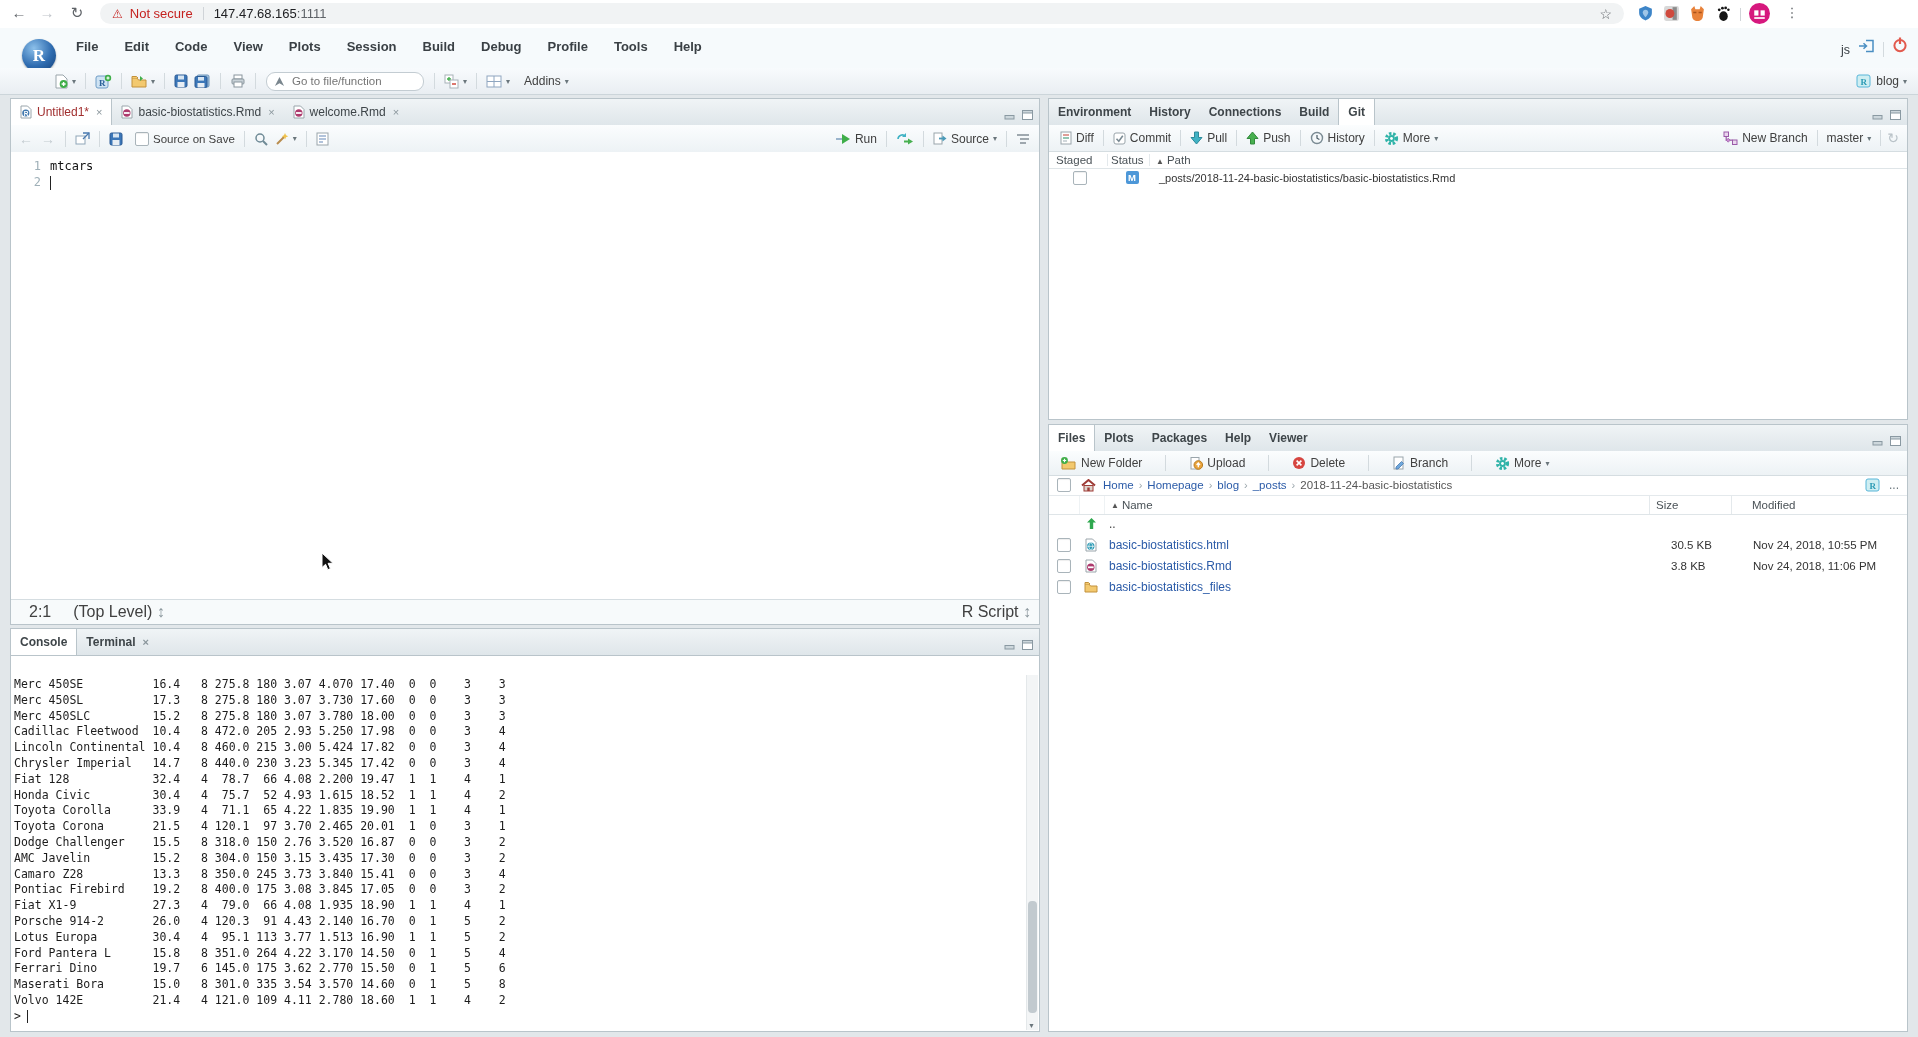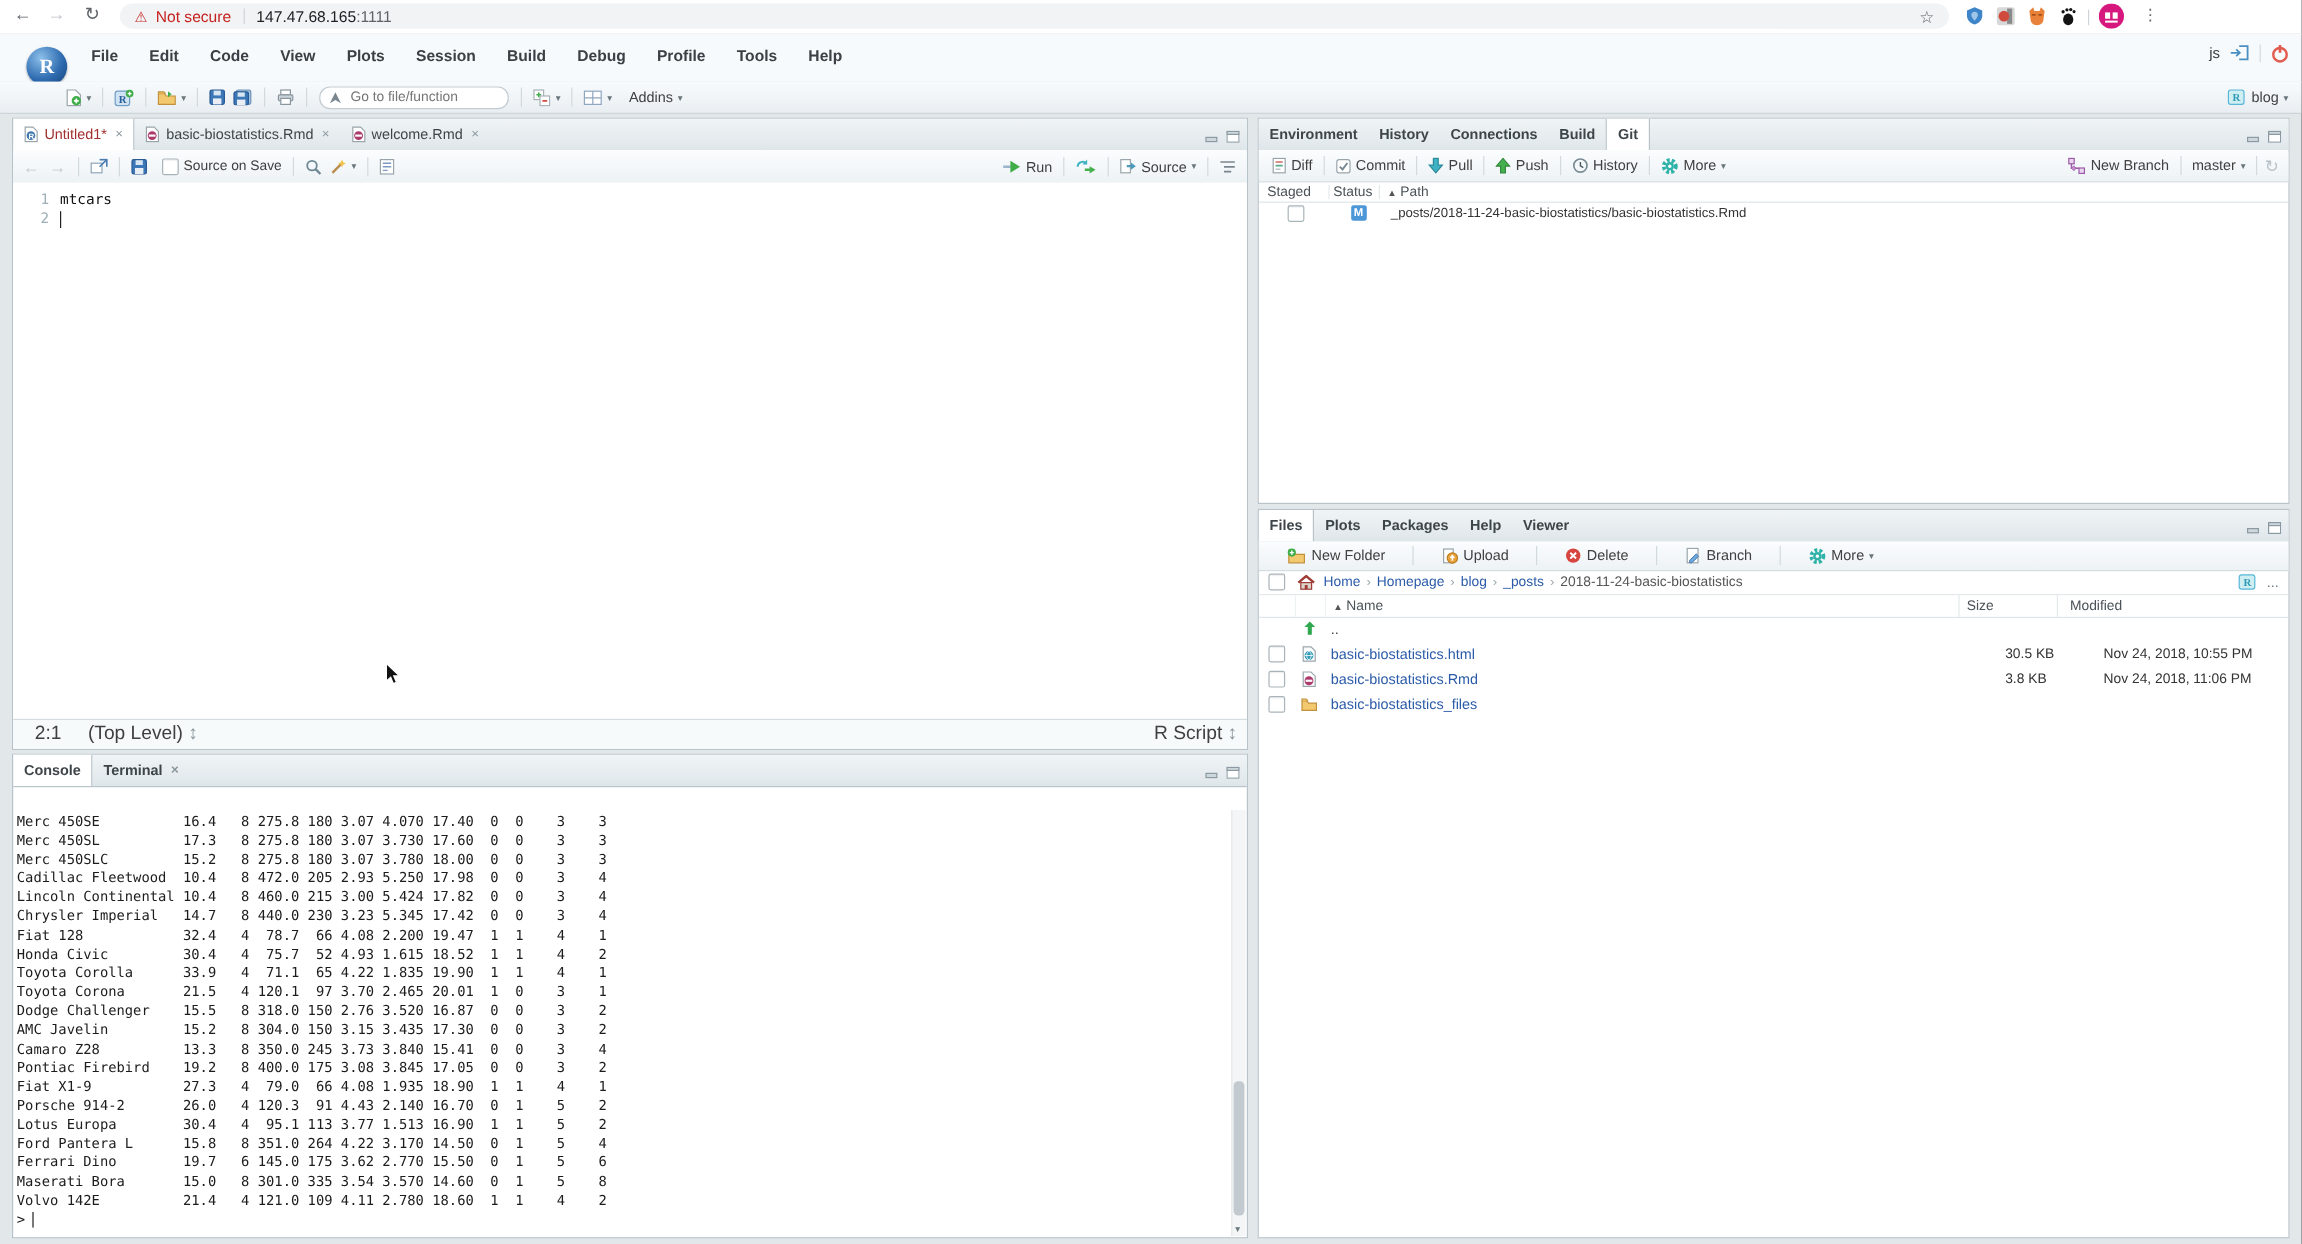--- a/index.html
+++ b/index.html
@@ -125,21 +125,21 @@
       <span class="menu-item">Code</span>
       <span class="menu-item">View</span>
       <span class="menu-item">Plots</span>
       <span class="menu-item">Session</span>
       <span class="menu-item">Build</span>
       <span class="menu-item">Debug</span>
       <span class="menu-item">Profile</span>
       <span class="menu-item">Tools</span>
       <span class="menu-item">Help</span>
     </div>
-    <div style="position:absolute;right:10px;top:9px;display:flex;align-items:flex-start;gap:8px;">
+    <div style="position:absolute;right:10px;top:9px;display:flex;align-items:flex-end;gap:8px;">
       <span style="font-size:12.5px;color:#3a4045;">js</span>
       <span class="ico">
         <svg width="17" height="14" viewBox="0 0 17 14">
             <path d="M8 1.5h7v11H8" fill="none" stroke="#4a8ec2" stroke-width="1.5"></path>
             <path d="M1 7h7M5.5 4.2L8.5 7l-3 2.8" fill="none" stroke="#4a8ec2" stroke-width="1.5"></path>
           </svg>
       </span>
       <span style="width:1px;height:15px;background:#d3dade;"></span>
       <span class="ico">
         <svg width="16" height="16" viewBox="0 0 16 16">
@@ -581,21 +581,21 @@
         <span class="ico"><svg width="11" height="10">
               <rect x="1" y="5.5" width="9" height="3.5" fill="#cdd7dc" stroke="#8a99a2"></rect>
             </svg></span>
         <span class="ico"><svg width="11" height="10">
               <rect x="0.5" y="0.5" width="10" height="9" fill="#fff" stroke="#8a99a2"></rect>
               <rect x="0.5" y="0.5" width="10" height="2.5" fill="#cdd7dc" stroke="#8a99a2"></rect>
             </svg></span>
       </div>
     </div>
 
-    <div class="ptool" style="top:26px;height:24px;padding-left:20px;gap:14px;">
+    <div class="ptool" style="top:26px;height:24px;padding-left:8px;gap:14px;">
       <span class="tbtn">
         <svg class="ico" width="17" height="14" viewBox="0 0 17 14">
             <path d="M2 4h4l1.5 2H15v7H2z" fill="#f3c96f" stroke="#c2913c"></path>
             <path d="M2 4V2.5h3.5L7 4" fill="#f3c96f" stroke="#c2913c"></path>
             <circle cx="4.5" cy="4.5" r="3.4" fill="#3fae49"></circle>
             <path d="M4.5 2.8v3.4M2.8 4.5h3.4" stroke="#fff" stroke-width="1.2"></path>
           </svg>
         <span>New Folder</span>
       </span>
       <span class="vsep"></span>
@@ -661,21 +661,21 @@
     </div>
 
     <div class="abs" style="left:0;right:0;top:70px;height:18px;border-top:1px solid #e4e9ec;border-bottom:1px solid #dfe5e8;display:flex;align-items:center;">
       <span style="width:30px;border-right:1px solid #eef2f4;height:100%;"></span>
       <span style="width:24px;border-right:1px solid #eef2f4;height:100%;"></span>
       <span class="hdr-txt" style="flex:1;padding-left:6px;display:flex;align-items:center;">
           <span class="sort">▲</span>
           <span>Name</span>
         </span>
       <span class="hdr-txt" style="width:82px;padding-left:6px;box-sizing:border-box;border-left:1px solid #e4e9ec;height:100%;display:flex;align-items:center;">Size</span>
-      <span class="hdr-txt" style="width:193px;padding-left:10px;box-sizing:border-box;border-left:1px solid #e4e9ec;height:100%;display:flex;align-items:center;">Modified</span>
+      <span class="hdr-txt" style="width:176px;padding-left:20px;box-sizing:border-box;border-left:1px solid #e4e9ec;height:100%;display:flex;align-items:center;">Modified</span>
     </div>
 
     <div class="abs" style="left:0;right:0;top:88px;font-size:12px;">
 
       <div style="height:21px;display:flex;align-items:center;">
         <span style="width:30px;"></span>
         <span style="width:24px;display:flex;justify-content:center;">
           <svg class="ico" width="13" height="13" viewBox="0 0 13 13">
               <path d="M6.5 1l4.5 4.5H8.2V12H4.8V5.5H2z" fill="#2fa84f"></path>
             </svg>

